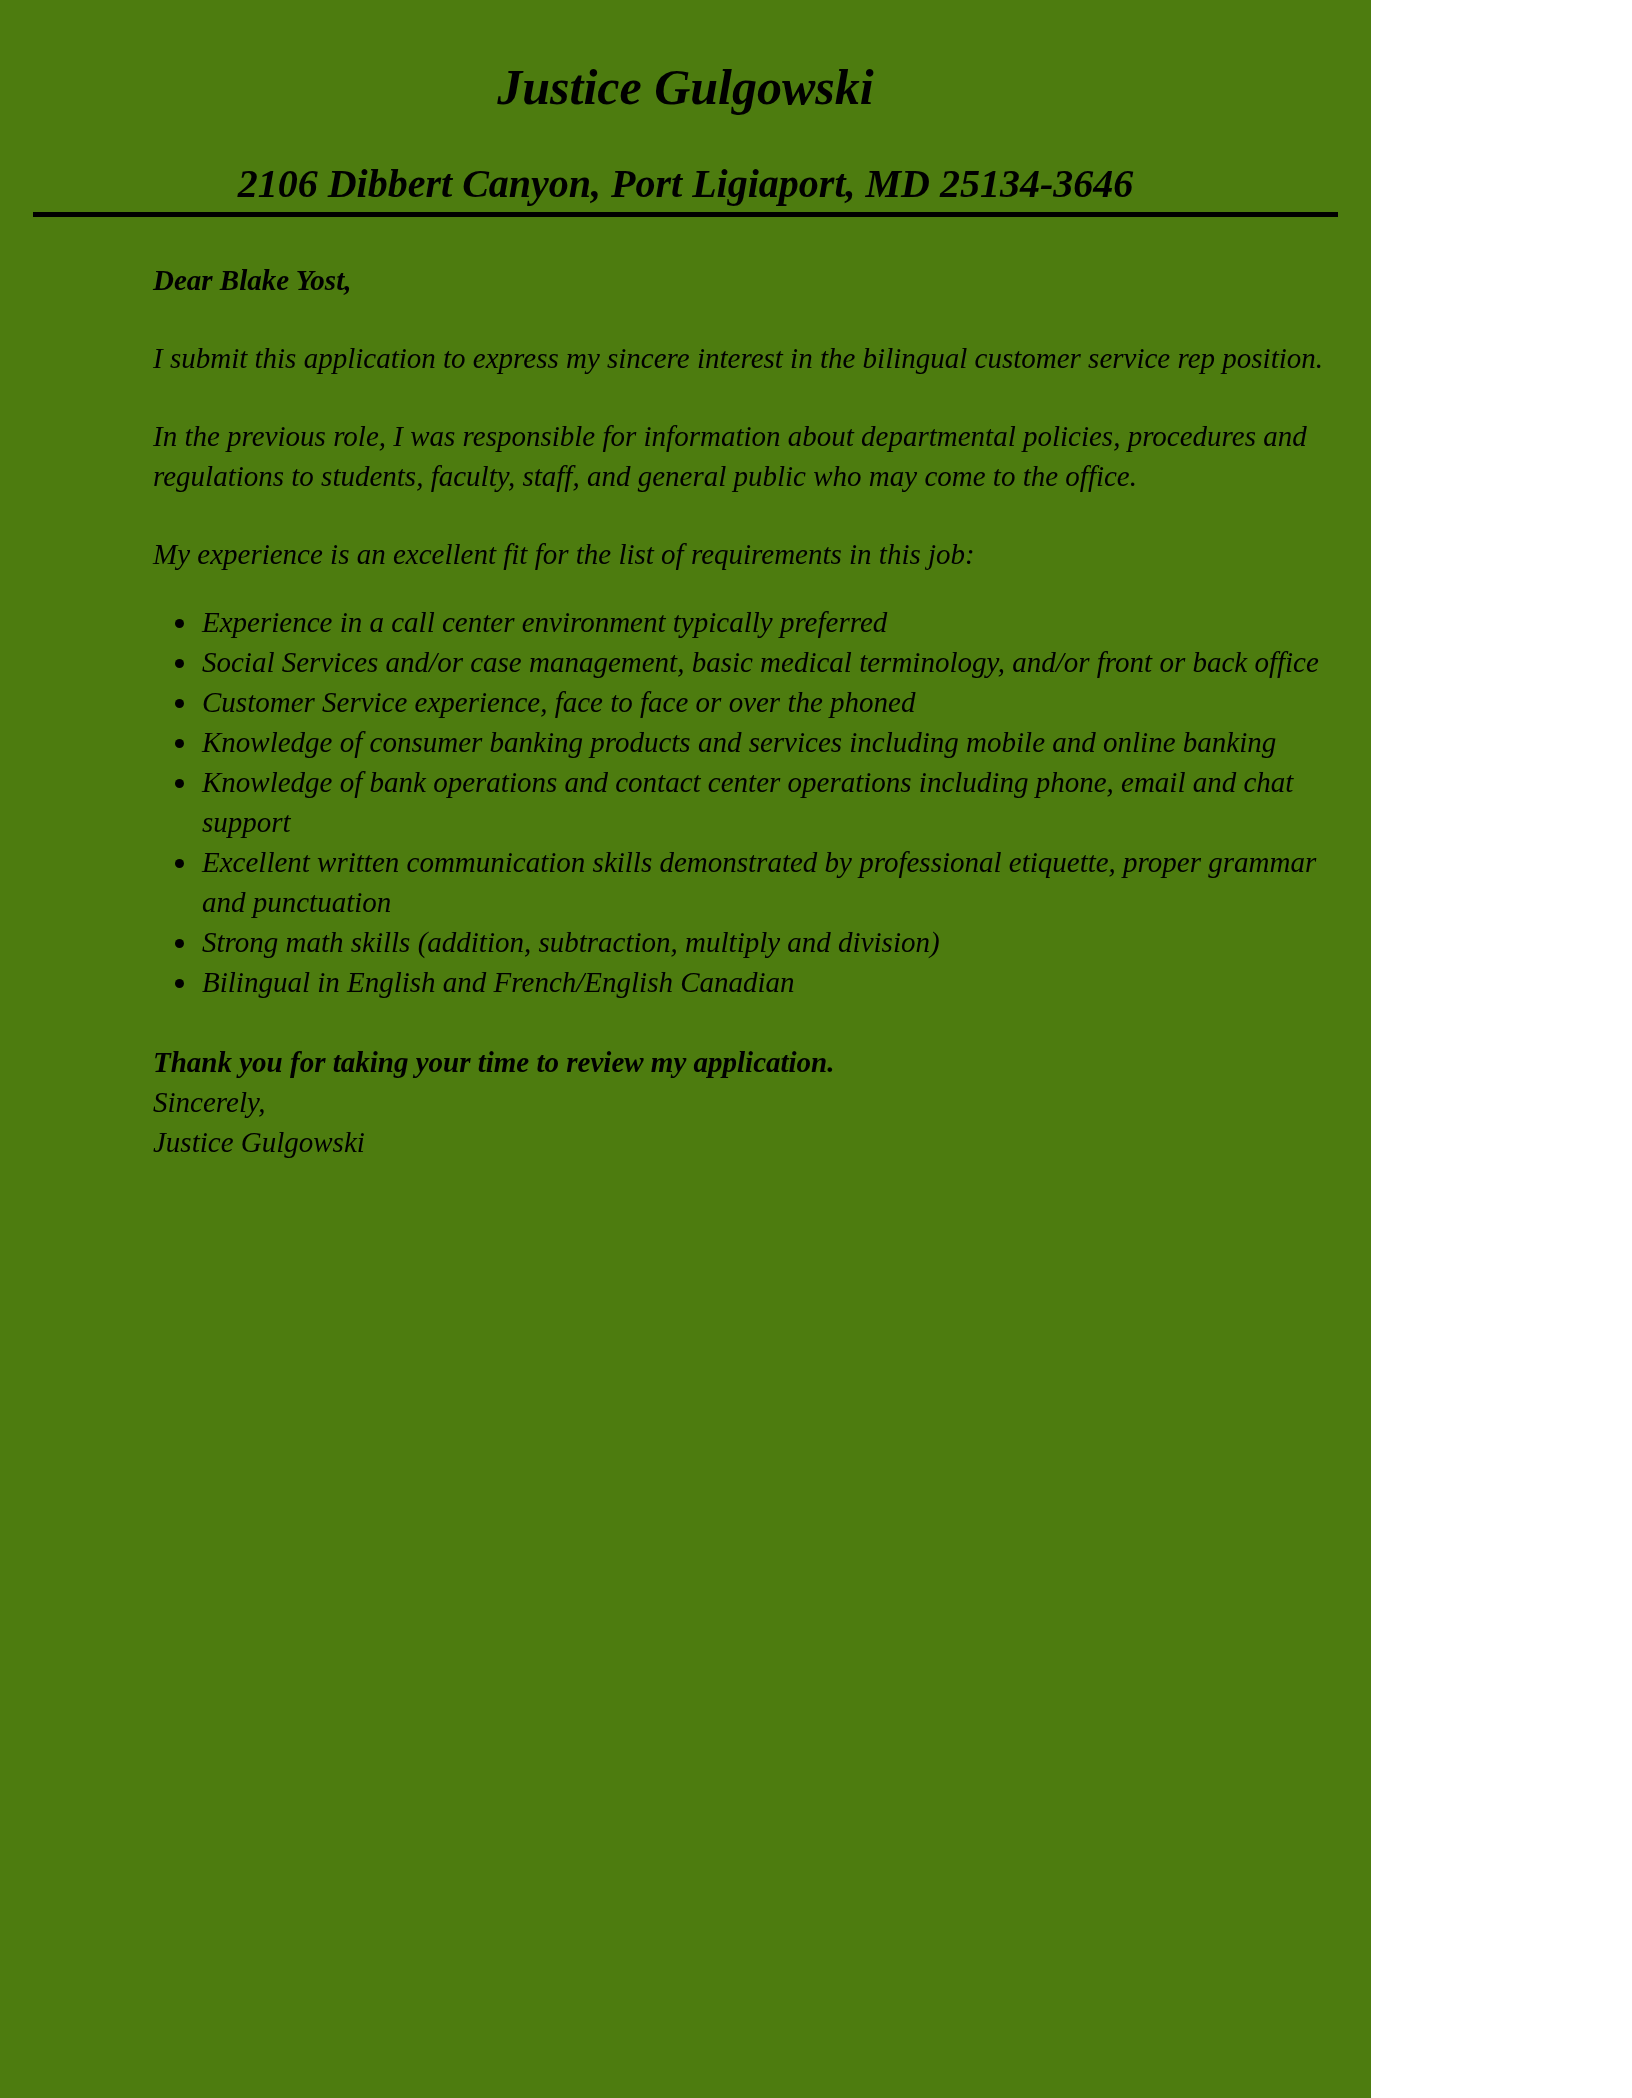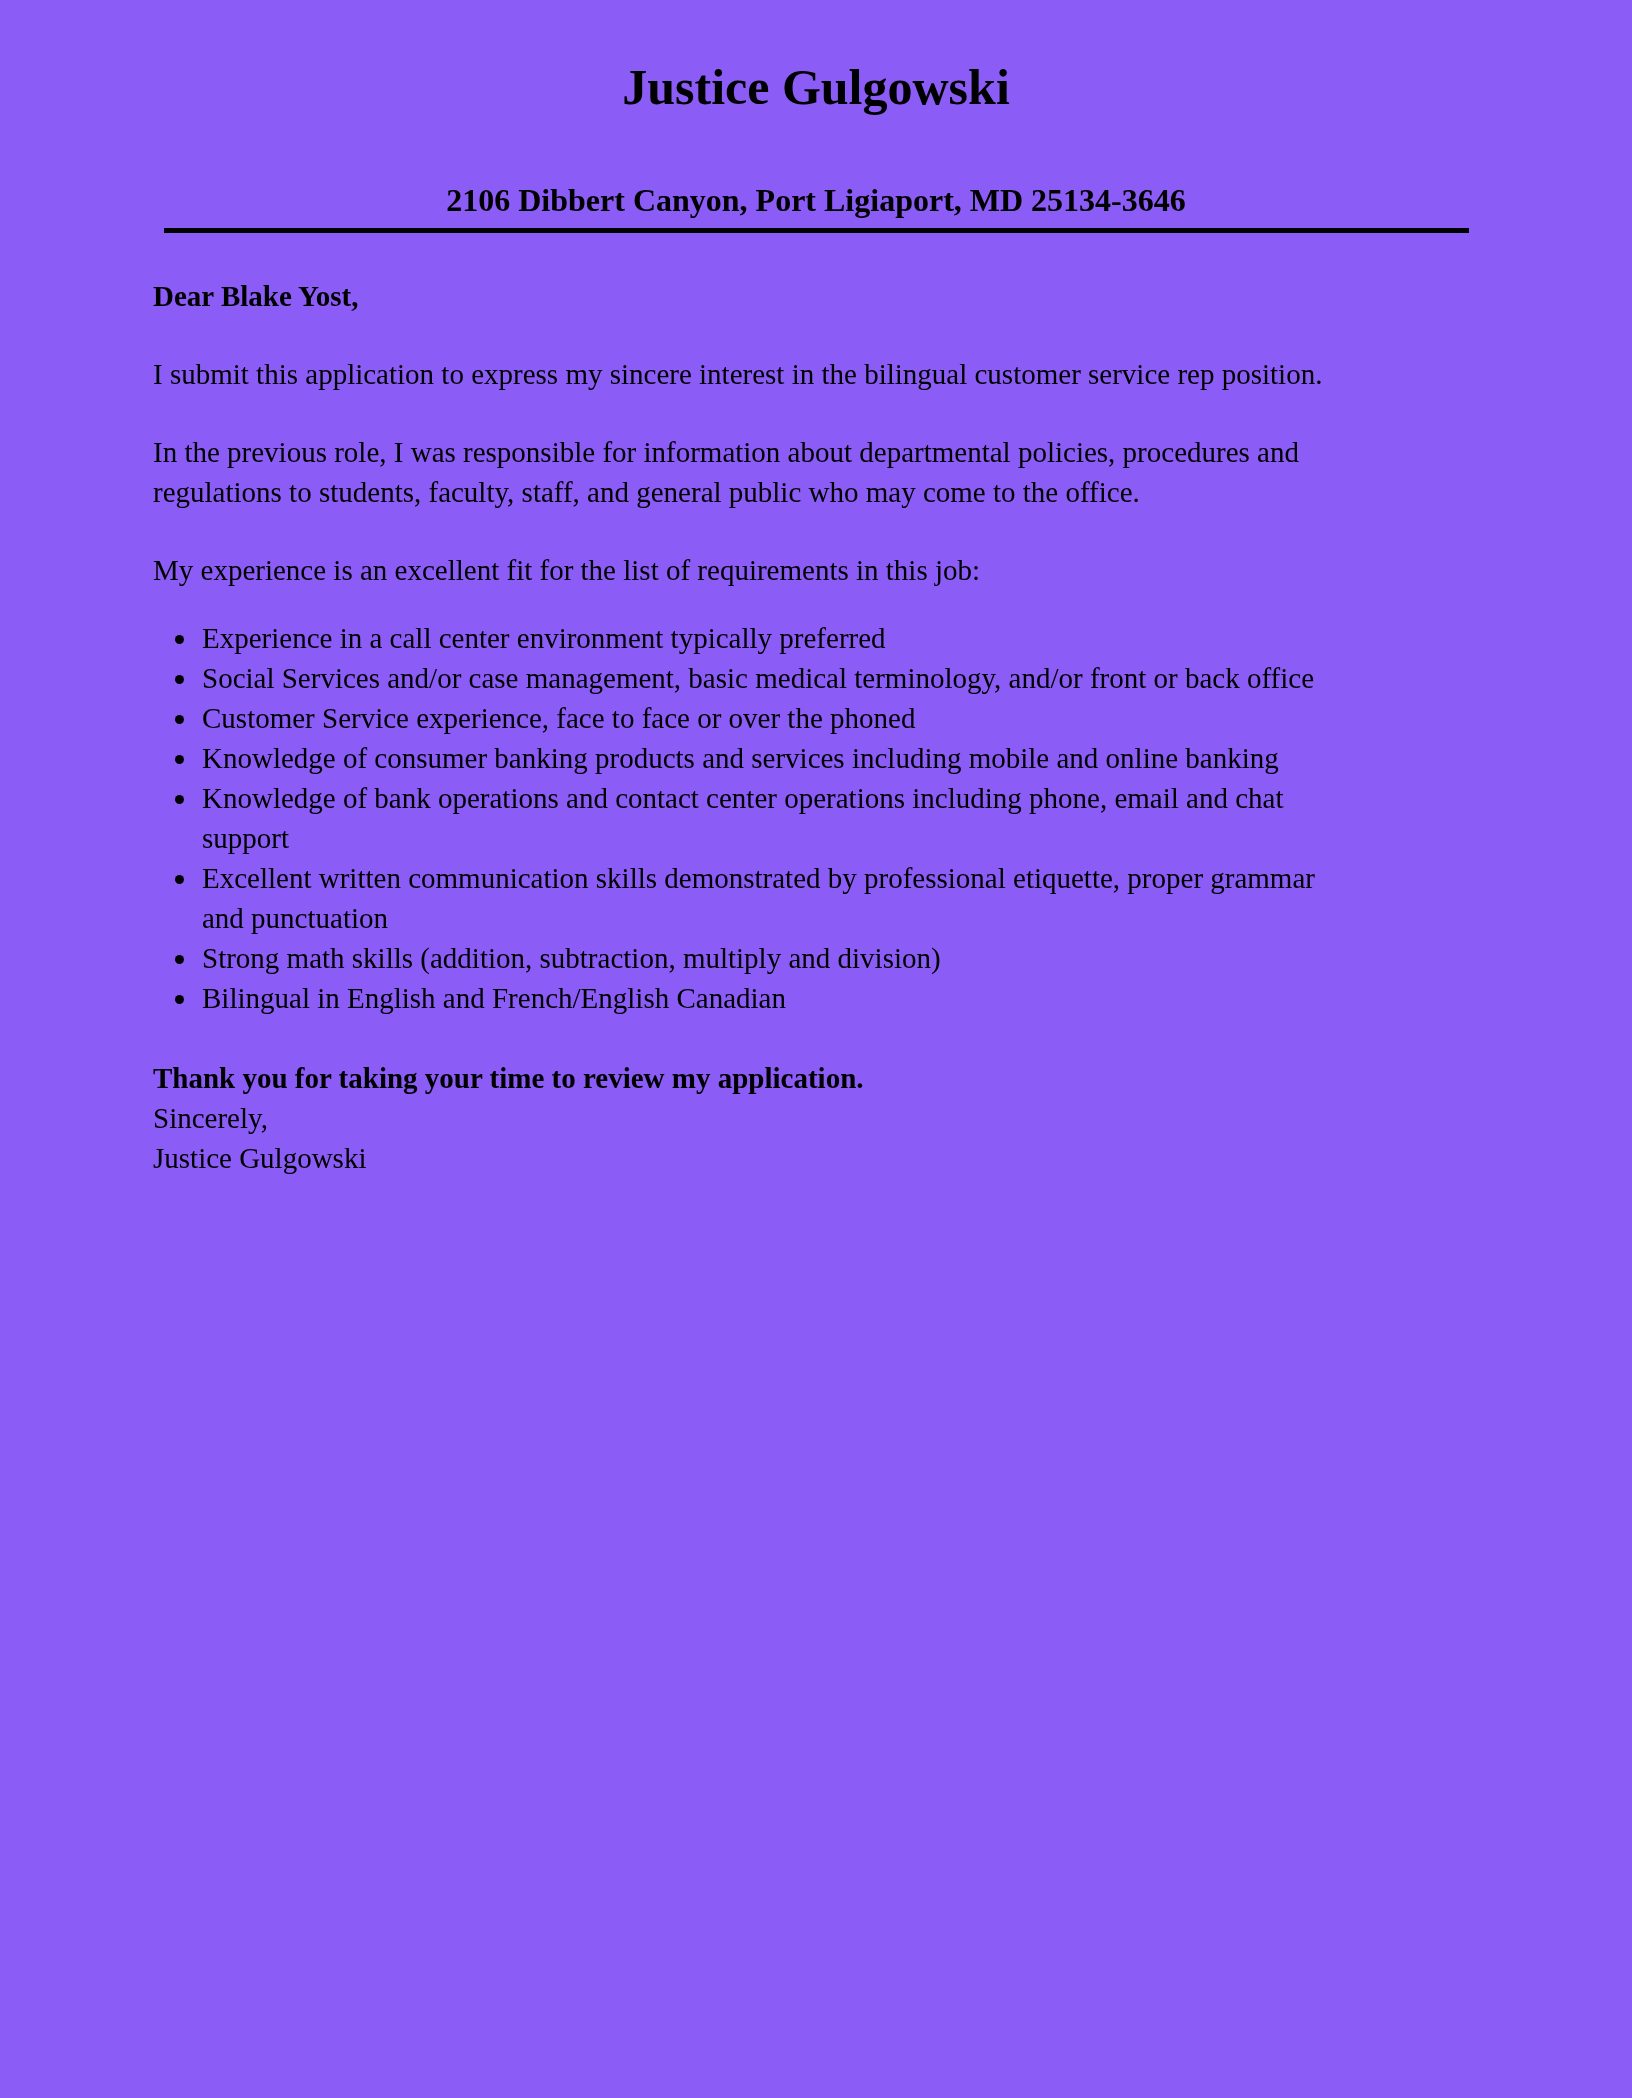--- a/index.html
+++ b/index.html
@@ -2,39 +2,40 @@
 <html><head>
 <meta charset="utf-8">
 <style>
   html, body {
     margin: 0;
     padding: 0;
     background: #ffffff;
   }
   .page {
     position: relative;
-    width: 1632px;
+    width: 1371px;
     height: 2098px;
-    background: #8b5cf6;
+    background: #4d7c0f;
     color: #000000;
     font-family: "Liberation Serif", "DejaVu Serif", serif;
     overflow: hidden;
+    font-style: italic;
   }
   .header-name {
     padding-top: 62px;
     text-align: center;
     font-size: 50px;
     line-height: 50px;
     font-weight: bold;
     white-space: nowrap;
   }
   .header-address {
-    margin-top: 72px;
+    margin-top: 56px;
     text-align: center;
-    font-size: 32px;
+    font-size: 40px;
     line-height: 32px;
     font-weight: bold;
     white-space: nowrap;
   }
   .divider {
     width: 1305px;
     height: 5px;
     background: #000000;
     margin: 12px auto 0 auto;
   }

